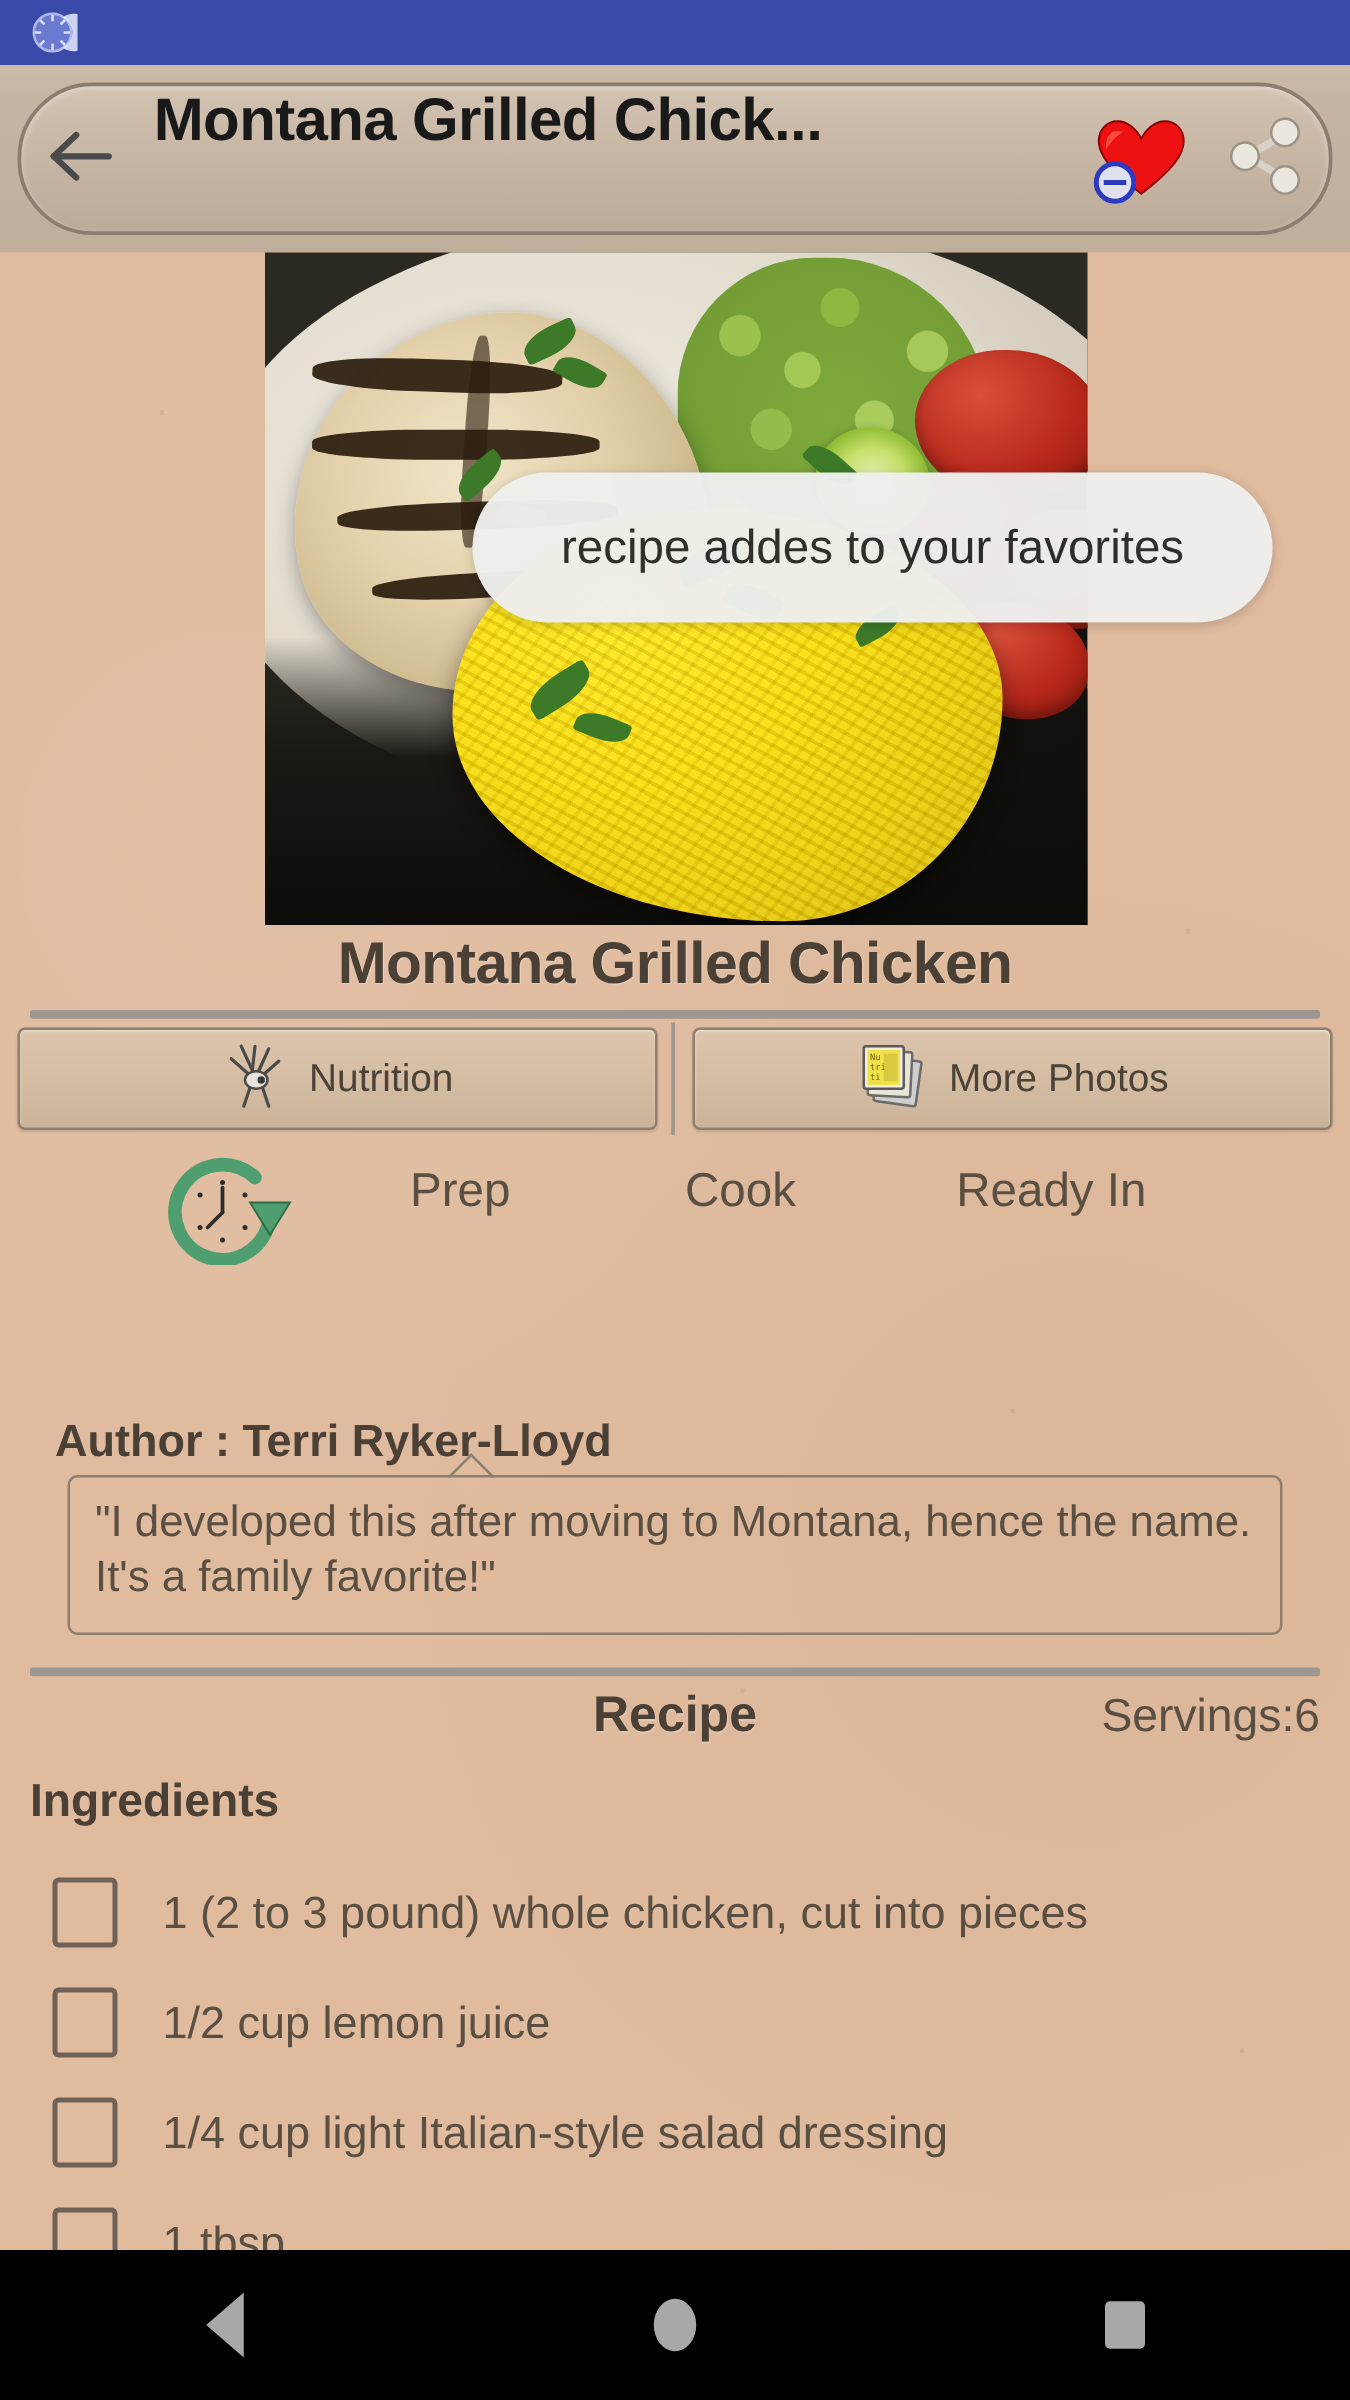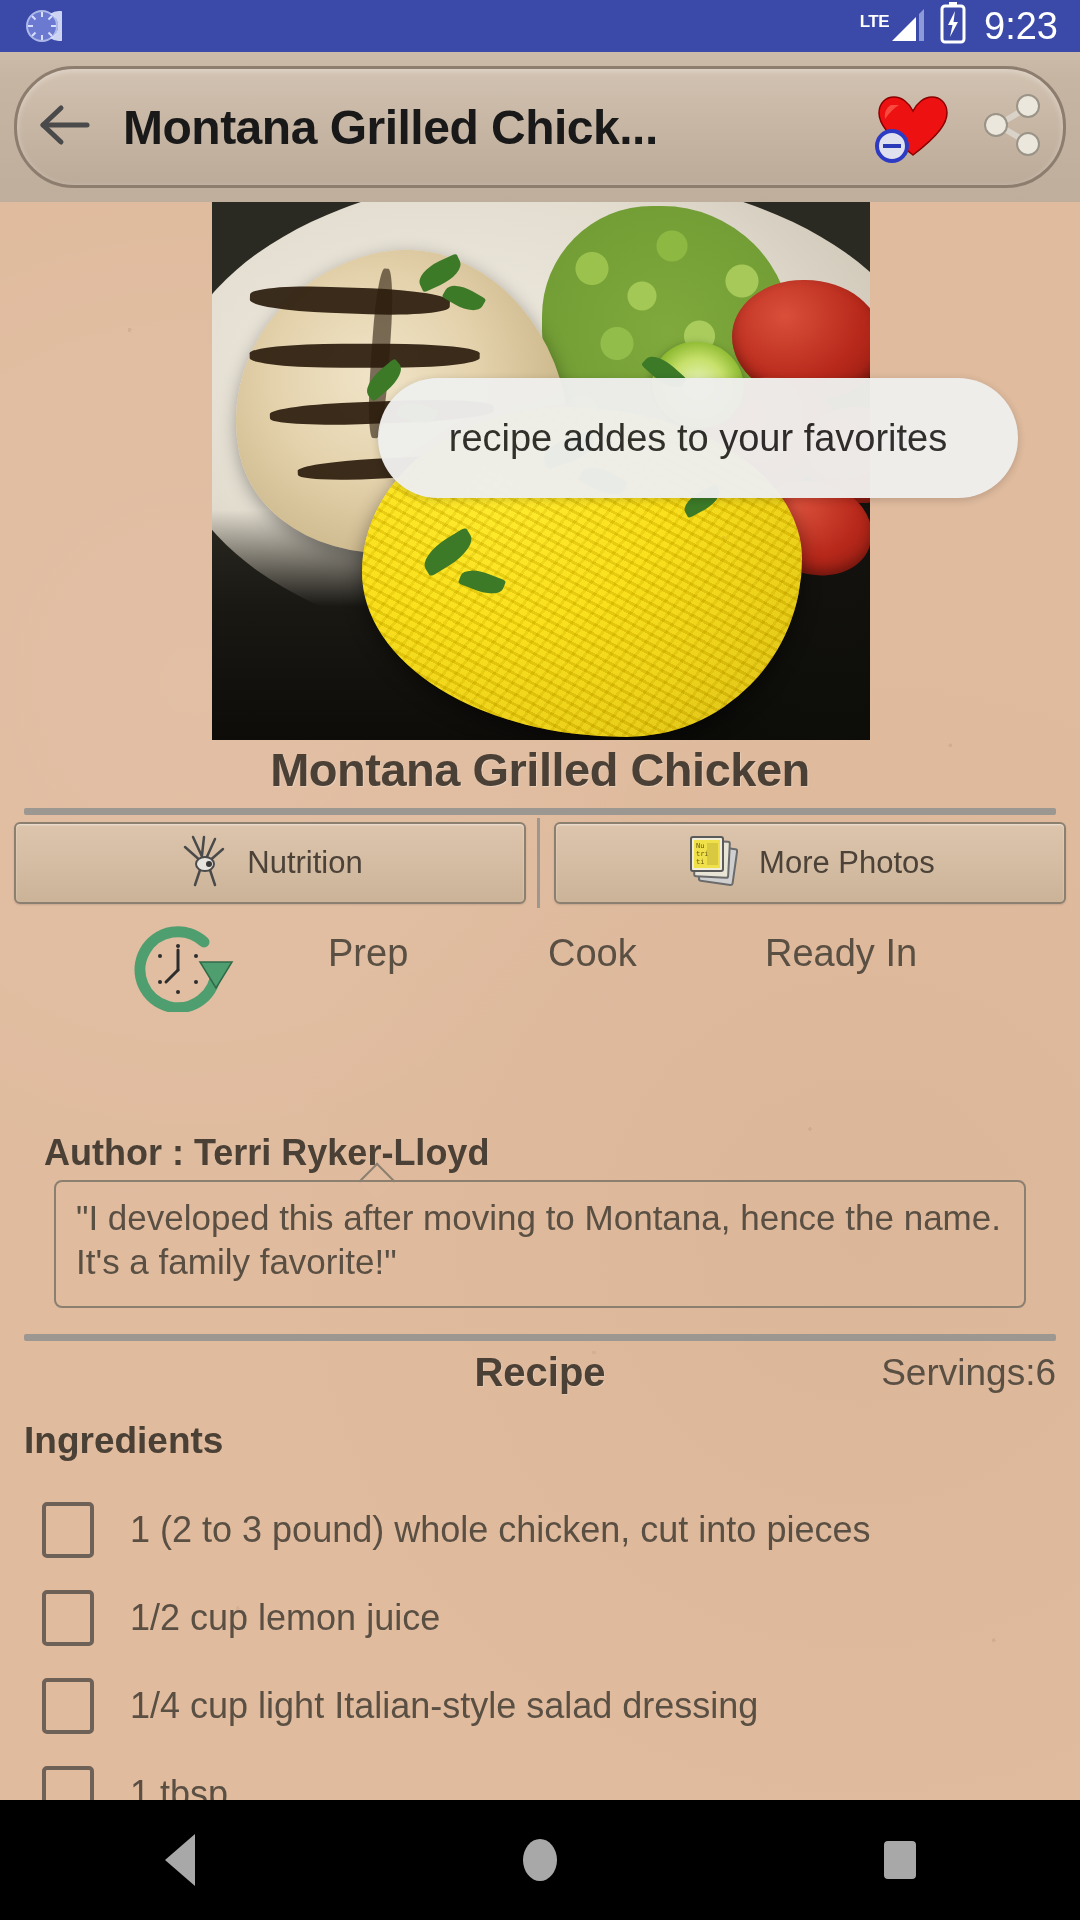--- a/index.html
+++ b/index.html
@@ -36,21 +36,21 @@
   #app-bar{
     position:absolute; top:52px; left:0; width:1080px; height:150px;
     background:linear-gradient(180deg,#cdbba9 0%,#c6b5a3 18%,#bfae9c 100%);
     overflow:hidden;
   }
   #app-bar-inner{
     position:absolute; top:14px; left:14px; right:14px; bottom:14px;
     border:3px solid #8d7d6e;
     border-radius:60px;
     background:linear-gradient(180deg,#d2c2b1 0%,#c9b8a6 40%,#bcab99 100%);
-    display:flex; align-items:center;
+    display:flex; align-items:flex-start;
     box-shadow:inset 0 2px 6px rgba(255,255,255,.35);
   }
   #back-button{
     width:96px; height:100%;
     display:flex; align-items:center; justify-content:center;
     cursor:pointer; flex:0 0 96px;
   }
   #app-bar-title{
     flex:1 1 auto;
     font-size:48px; font-weight:bold; color:#191919;
@@ -297,39 +297,20 @@
           <line x1="20" y1="29" x2="20" y2="34"></line>
         <line x1="6" y1="20" x2="11" y2="20"></line>
           <line x1="29" y1="20" x2="34" y2="20"></line>
         <line x1="10" y1="10" x2="13.5" y2="13.5"></line>
           <line x1="26.5" y1="26.5" x2="30" y2="30"></line>
         <line x1="30" y1="10" x2="26.5" y2="13.5"></line>
           <line x1="13.5" y1="26.5" x2="10" y2="30"></line>
       </g>
       <path d="M28 8 A15 15 0 1 1 28 32 A13 13 0 0 0 28 8 Z" fill="#e8ecff" opacity=".85"></path>
     </svg>
-  </span>
-  <span class="status-right">
-    <span class="lte-wrap">
-      <span class="lte-label">LTE</span>
-      <span class="signal-tri">
-        <svg width="36" height="40" viewBox="0 0 36 40">
-          <path d="M2 38 L26 14 L26 38 Z" fill="#ffffff"></path>
-          <path d="M29 11 L34 6 L34 38 L29 38 Z" fill="#8d9ad8"></path>
-        </svg>
-      </span>
-    </span>
-    <span class="batt-icon">
-      <svg width="26" height="42" viewBox="0 0 26 42">
-        <rect x="9" y="0" width="8" height="4" fill="#fff"></rect>
-        <rect x="2" y="4" width="22" height="36" rx="3" fill="none" stroke="#fff" stroke-width="3"></rect>
-        <path d="M15 9 L8 23 L12.5 23 L10 35 L18 20 L13.5 20 Z" fill="#fff"></path>
-      </svg>
-    </span>
-    <span id="status-time">9:23</span>
   </span>
 </div>
 
 <div id="app-bar">
   <div id="app-bar-inner">
     <div id="back-button">
       <span>
         <svg width="56" height="46" viewBox="0 0 56 46">
           <path d="M24 6 L6 23 L24 40" fill="none" stroke="#4a4a4a" stroke-width="5" stroke-linecap="round" stroke-linejoin="round"></path>
           <line x1="6" y1="23" x2="50" y2="23" stroke="#4a4a4a" stroke-width="5" stroke-linecap="round"></line>

